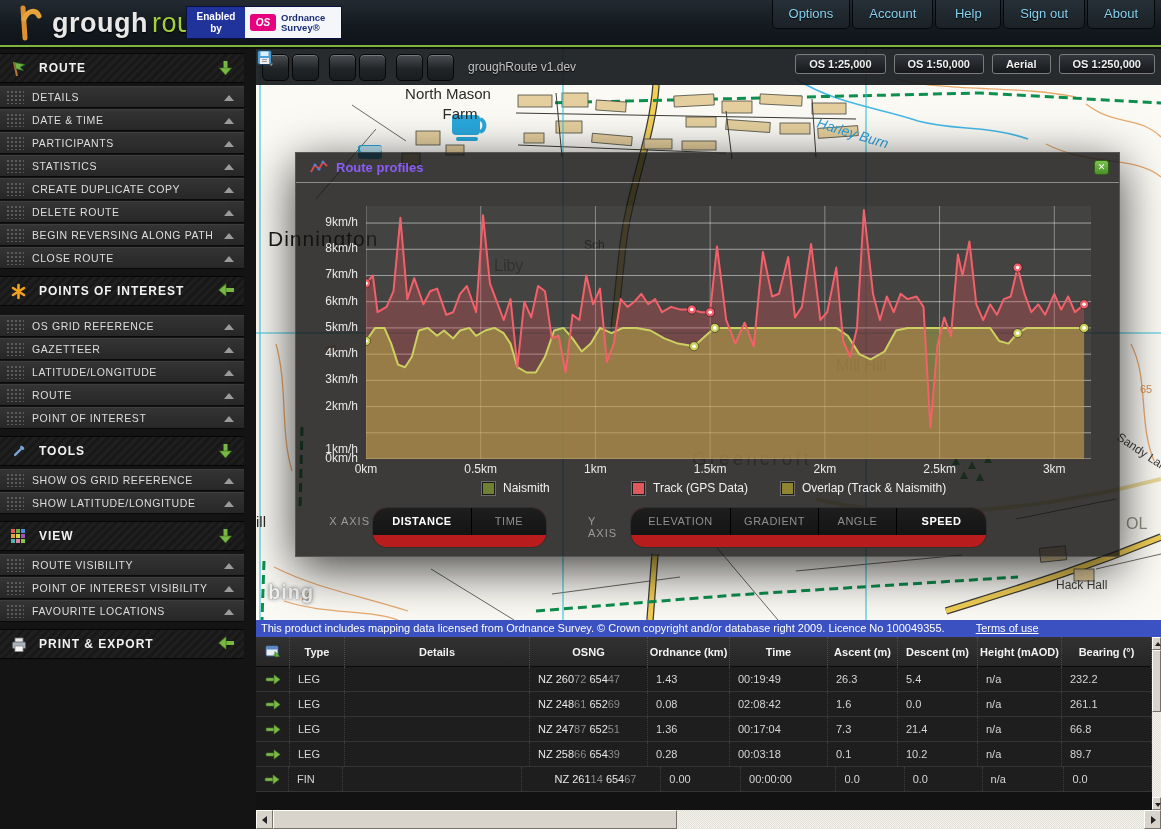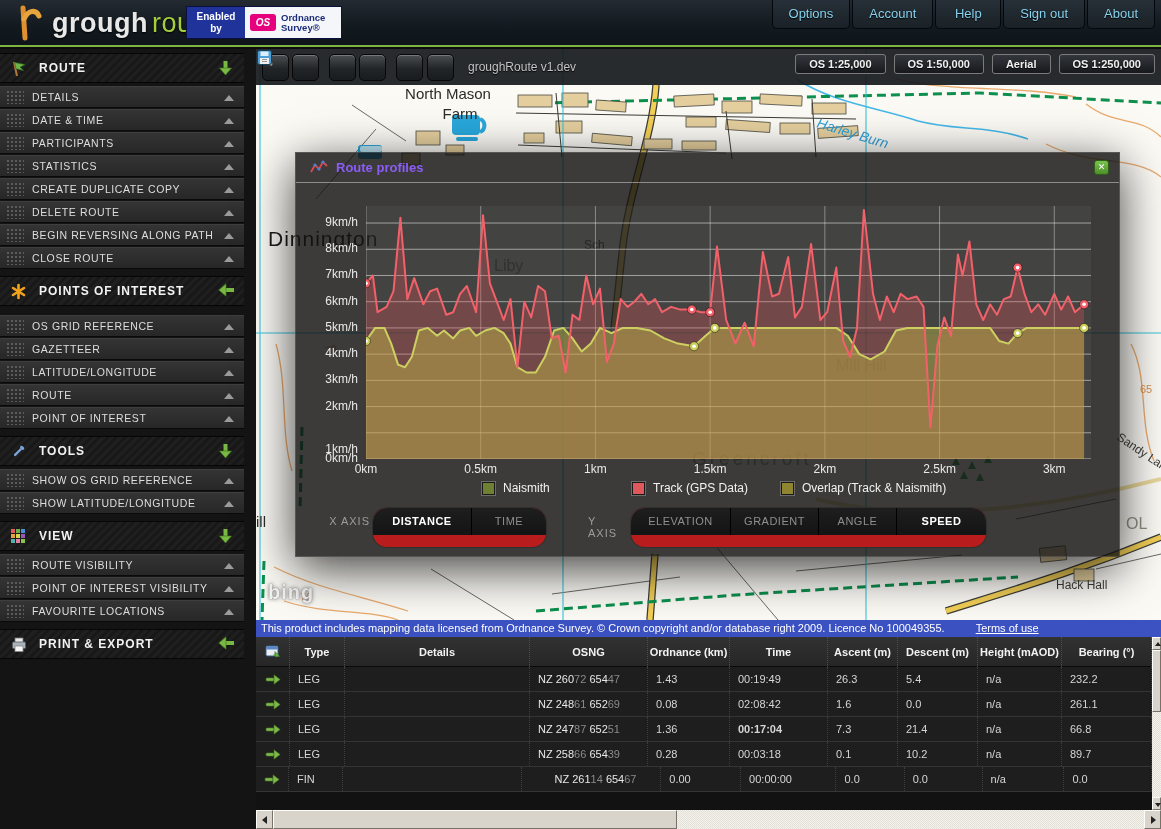--- a/index.html
+++ b/index.html
@@ -682,21 +682,21 @@
           <div class="td cicon" style="width: 34px;">
             <svg width="16" height="11" viewBox="0 0 16 11">
               <rect x="1" y="3.9" width="8" height="3.2" rx="1" fill="#7cb84a" stroke="#3f6e21" stroke-width="0.6"></rect>
               <path d="M9 0.8 L15.2 5.5 L9 10.2 Z" fill="#7cb84a" stroke="#3f6e21" stroke-width="0.6"></path>
             </svg>
           </div>
           <div class="td" style="width: 55px;">LEG</div>
           <div class="td" style="width: 185px;"></div>
           <div class="td" style="width: 118px;"><span class="osng-main">NZ 247</span><span class="osng-dim">87</span>&nbsp;<span class="osng-main">652</span><span class="osng-dim">51</span></div>
           <div class="td" style="width: 82px;">1.36</div>
-          <div class="td" style="width: 98px; font-weight: bold;">00:17:04</div>
+          <div class="td" style="width: 98px;">00:17:04</div>
           <div class="td" style="width: 70px;">7.3</div>
           <div class="td" style="width: 80px;">21.4</div>
           <div class="td" style="width: 84px;">n/a</div>
           <div class="td" style="width: 90px;">66.8</div>
         </div>
         <div class="trow">
           <div class="td cicon" style="width: 34px;">
             <svg width="16" height="11" viewBox="0 0 16 11">
               <rect x="1" y="3.9" width="8" height="3.2" rx="1" fill="#7cb84a" stroke="#3f6e21" stroke-width="0.6"></rect>
               <path d="M9 0.8 L15.2 5.5 L9 10.2 Z" fill="#7cb84a" stroke="#3f6e21" stroke-width="0.6"></path>

